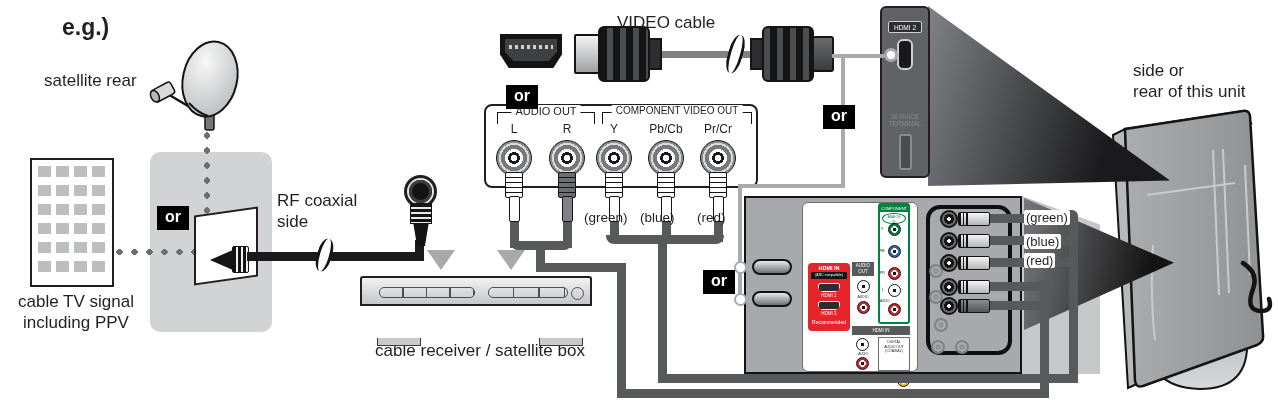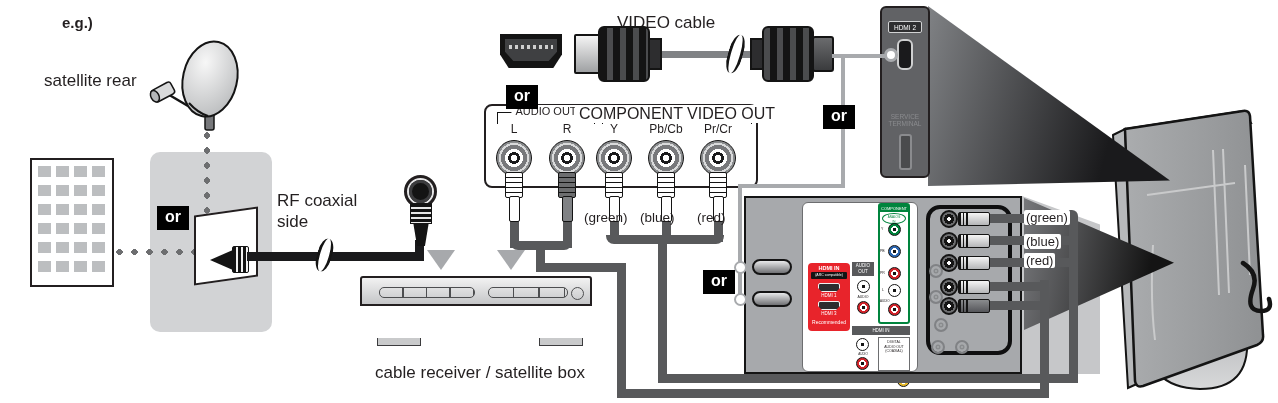--- a/index.html
+++ b/index.html
@@ -41,21 +41,21 @@
         box-shadow: inset 0 0 0 2.5px #a7a9ac, inset 0 0 0 4px #8a8c8e; }
   .tinyjack-lbl { position: absolute; font-size: 3.5px; z-index: 5; }
   .hdmiport-s { width: 22px; height: 9px; background: #2d2d2f; border: 1px solid #f0f0f0; border-radius: 2px;
                 clip-path: polygon(0 0, 100% 0, 100% 55%, 82% 100%, 18% 100%, 0 55%); }
 </style>
 </head>
 <body>
 
 <div id="canvas">
 
-  <div class="abs" style="left:62px;top:14px;font-size:15px;font-weight:bold">e.g.)</div>
+  <div class="abs" style="left:62px;top:14px;font-size:23px;font-weight:bold">e.g.)</div>
   <div class="abs t17" style="left:44px;top:70px">satellite rear</div>
 
   <svg class="abs" style="left:148px;top:36px" width="118" height="100" viewBox="0 0 118 100">
     <defs>
         <radialGradient id="dg" cx="0.35" cy="0.3" r="0.95">
       <stop offset="0" stop-color="#f7f7f7"></stop>
           <stop offset="1" stop-color="#aeb0b2"></stop>
         </radialGradient>
       </defs>
     <rect x="57" y="78" width="9" height="16" rx="2" fill="#77787b" stroke="#141414" stroke-width="1.5"></rect>
@@ -68,20 +68,24 @@
     <path d="M41,67 Q50,77 60,80" stroke="#141414" stroke-width="2" fill="none"></path>
   </svg>
 
   <div class="abs" style="left:150px;top:152px;width:122px;height:180px;background:#d2d3d5;border-radius:10px"></div>
 
   <div class="dots-v" style="left:203px;top:128px;height:102px"></div>
 
   <div class="abs" style="left:30px;top:158px;width:84px;height:129px;border:2px solid #231f20;background:#fff;z-index:1">
     <div class="abs" style="left:6px;top:6px;right:6px;bottom:5px;background-image:repeating-linear-gradient(to right,transparent 0 13px,#fff 13px 18px),repeating-linear-gradient(to bottom,#bcbec0 0 11px,#fff 11px 19px)"></div>
   </div>
+  <div class="abs t17 ctr" style="left:0px;top:291px;width:152px">
+    <div>cable TV signal</div>
+    <div>including PPV</div>
+  </div>
 
   <div class="dots-h" style="left:112px;top:248px;width:84px"></div>
 
   <div class="or" style="left:157px;top:206px">or</div>
 
   <div class="abs" style="left:194px;top:211px;width:64px;height:70px;background:#fff;border:2px solid #231f20;transform:skewY(-8deg);z-index:2"></div>
   <div class="abs" style="left:210px;top:249px;width:24px;height:22px;background:#141414;clip-path:polygon(0 50%,100% 2%,100% 98%);z-index:3"></div>
   <div class="abs" style="left:232px;top:246px;width:17px;height:27px;border:1px solid #141414;border-radius:2px;background:repeating-linear-gradient(to right,#141414 0 3px,#f2f2f2 3px 5px);z-index:3"></div>
   <div class="kcable" style="left:247px;top:252px;width:177px;height:9px"></div>
   <div class="brk" style="left:317px;top:238px;height:34px"></div>
@@ -99,21 +103,21 @@
   <div class="tri-down" style="left:427px;top:250px"></div>
   <div class="tri-down" style="left:497px;top:250px"></div>
 
   <div class="abs" style="left:360px;top:276px;width:232px;height:30px;background:linear-gradient(#f2f2f2,#c5c6c8);border:2px solid #231f20;border-radius:3px 3px 0 0;z-index:2">
     <div class="abs" style="left:17px;top:9px;width:96px;height:11px;border:1.5px solid #4d4e50;border-radius:5px;background:repeating-linear-gradient(to right,transparent 0 22px,#4d4e50 22px 23.5px)"></div>
     <div class="abs" style="left:126px;top:9px;width:80px;height:11px;border:1.5px solid #4d4e50;border-radius:5px;background:repeating-linear-gradient(to right,transparent 0 24px,#4d4e50 24px 25.5px)"></div>
     <div class="abs" style="left:209px;top:9px;width:13px;height:13px;border:1.5px solid #4d4e50;border-radius:50%"></div>
   </div>
   <div class="abs" style="left:377px;top:338px;width:44px;height:8px;background:#c9cacb;border:1.5px solid #3c3c3e;border-top:none;z-index:2"></div>
   <div class="abs" style="left:539px;top:338px;width:44px;height:8px;background:#c9cacb;border:1.5px solid #3c3c3e;border-top:none;z-index:2"></div>
-  <div class="abs t17 ctr" style="left:330px;top:362px;width:300px">cable receiver / satellite box</div>
+  <div class="abs t17 ctr" style="left:330px;top:340px;width:300px">cable receiver / satellite box</div>
 
   <div class="abs" style="left:500px;top:34px;width:62px;height:34px;background:#141414;clip-path:polygon(0 0,100% 0,100% 60%,86% 100%,14% 100%,0 60%);z-index:3">
     <div class="abs" style="left:5px;top:5px;width:52px;height:22px;background:#3f4042;clip-path:polygon(0 0,100% 0,100% 58%,84% 100%,16% 100%,0 58%)">
       <div class="abs" style="left:4px;top:6px;width:44px;height:4px;background:repeating-linear-gradient(to right,#cfcfcf 0 3px,transparent 3px 6px)"></div>
     </div>
   </div>
   <div class="or" style="left:506px;top:85px">or</div>
 
   <div class="abs" style="left:574px;top:34px;width:26px;height:40px;background:linear-gradient(#f4f4f4,#9fa1a3);border:2px solid #141414;border-radius:2px;z-index:3"></div>
   <div class="abs" style="left:598px;top:26px;width:52px;height:56px;border:2px solid #141414;border-radius:6px;background:repeating-linear-gradient(to right,#141414 0 7px,#4b4c4e 7px 13px);z-index:3"></div>
@@ -133,21 +137,21 @@
   <div class="or" style="left:823px;top:105px">or</div>
   <div class="or" style="left:703px;top:270px">or</div>
 
   <div class="abs" style="left:484px;top:104px;width:274px;height:84px;border:2px solid #231f20;border-radius:8px;background:#fff;z-index:2"></div>
   <div class="bracket" style="left:497px;top:112px;width:98px;z-index:3">
     <span class="blab" style="font-size:11px">AUDIO OUT</span>
   </div>
   <div class="jn" style="left:506px;top:122px;width:16px;z-index:3">L</div>
   <div class="jn" style="left:559px;top:122px;width:16px;z-index:3">R</div>
   <div class="bracket" style="left:602px;top:112px;width:150px;z-index:3">
-    <span class="blab" style="font-size:16px">COMPONENT VIDEO OUT</span>
+    <span class="blab" style="font-size:10px">COMPONENT VIDEO OUT</span>
   </div>
   <div class="jn" style="left:606px;top:122px;width:16px;z-index:3">Y</div>
   <div class="jn" style="left:648px;top:122px;width:36px;z-index:3">Pb/Cb</div>
   <div class="jn" style="left:700px;top:122px;width:36px;z-index:3">Pr/Cr</div>
 
   <div class="rca" style="left:496px;top:140px"></div>
   <div class="rca" style="left:549px;top:140px"></div>
   <div class="rca" style="left:596px;top:140px"></div>
   <div class="rca" style="left:648px;top:140px"></div>
   <div class="rca" style="left:700px;top:140px"></div>
@@ -211,20 +215,24 @@
           <stop offset="1" stop-color="#d8d9da"></stop>
         </linearGradient>
     </defs>
     <path d="M55,238 Q48,292 105,294 Q155,294 152,244 L148,222 Q100,250 60,236 Z" fill="url(#stg)" stroke="#141414" stroke-width="2"></path>
     <path d="M18,40 L30,34 L44,288 L33,293 Z" fill="#b7b9bb" stroke="#141414" stroke-width="2"></path>
     <path d="M30,34 L148,16 L156,28 L38,47 Z" fill="#d2d3d5" stroke="#141414" stroke-width="2"></path>
     <path d="M30,34 L148,16 Q154,15 155,21 L168,240 Q169,247 162,250 L48,291 Q41,293 40,286 Z" fill="url(#tvg)" stroke="#141414" stroke-width="2.5"></path>
     <path d="M118,55 L124,200 M128,54 L134,198 M52,100 L140,88 M58,150 q-3,55 2,95 M150,70 l5,110" fill="none" stroke="#c9cacb" stroke-width="2"></path>
     <path d="M148,168 q16,10 10,26 q-8,22 8,22 q12,0 8,-12" fill="none" stroke="#141414" stroke-width="4.5" stroke-linecap="round"></path>
   </svg>
+  <div class="abs t17" style="left:1133px;top:60px;z-index:1">
+    <div>side or</div>
+    <div>rear of this unit</div>
+  </div>
 
   <div class="abs" style="left:1022px;top:196px;width:78px;height:178px;clip-path:polygon(0 0,100% 16%,100% 100%,0 100%);background:#c6c7c9;z-index:1"></div>
   <div class="abs" style="left:744px;top:196px;width:278px;height:178px;background:#a7a9ac;border:2.5px solid #141414;z-index:2"></div>
   <div class="abs" style="left:1024px;top:198px;width:150px;height:132px;clip-path:polygon(0 0,100% 49%,0 100%);background:linear-gradient(100deg,#77787b,#141414 80%);z-index:2"></div>
 
   <div class="abs" style="left:752px;top:259px;width:40px;height:16px;background:linear-gradient(#e8e9ea,#707174);border:2px solid #141414;border-radius:9px;z-index:4"></div>
   <div class="abs" style="left:752px;top:291px;width:40px;height:16px;background:linear-gradient(#e8e9ea,#707174);border:2px solid #141414;border-radius:9px;z-index:4"></div>
   <div class="abs" style="left:734px;top:261px;width:13px;height:13px;border:2.5px solid #a8aaad;border-radius:50%;background:#fff;z-index:5"></div>
   <div class="abs" style="left:734px;top:293px;width:13px;height:13px;border:2.5px solid #a8aaad;border-radius:50%;background:#fff;z-index:5"></div>
 

